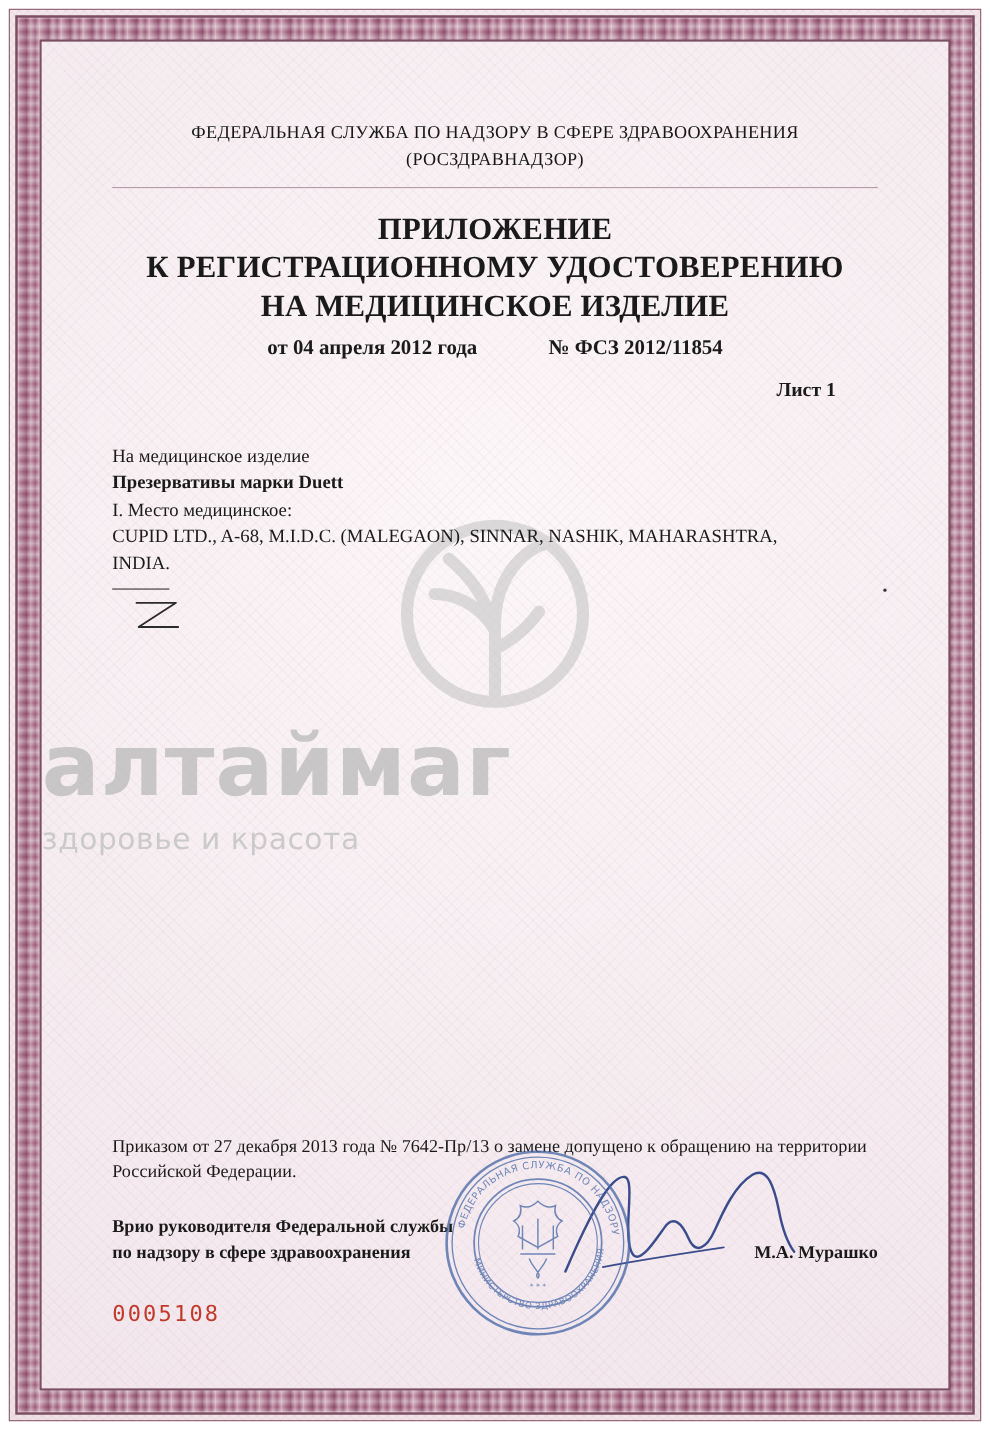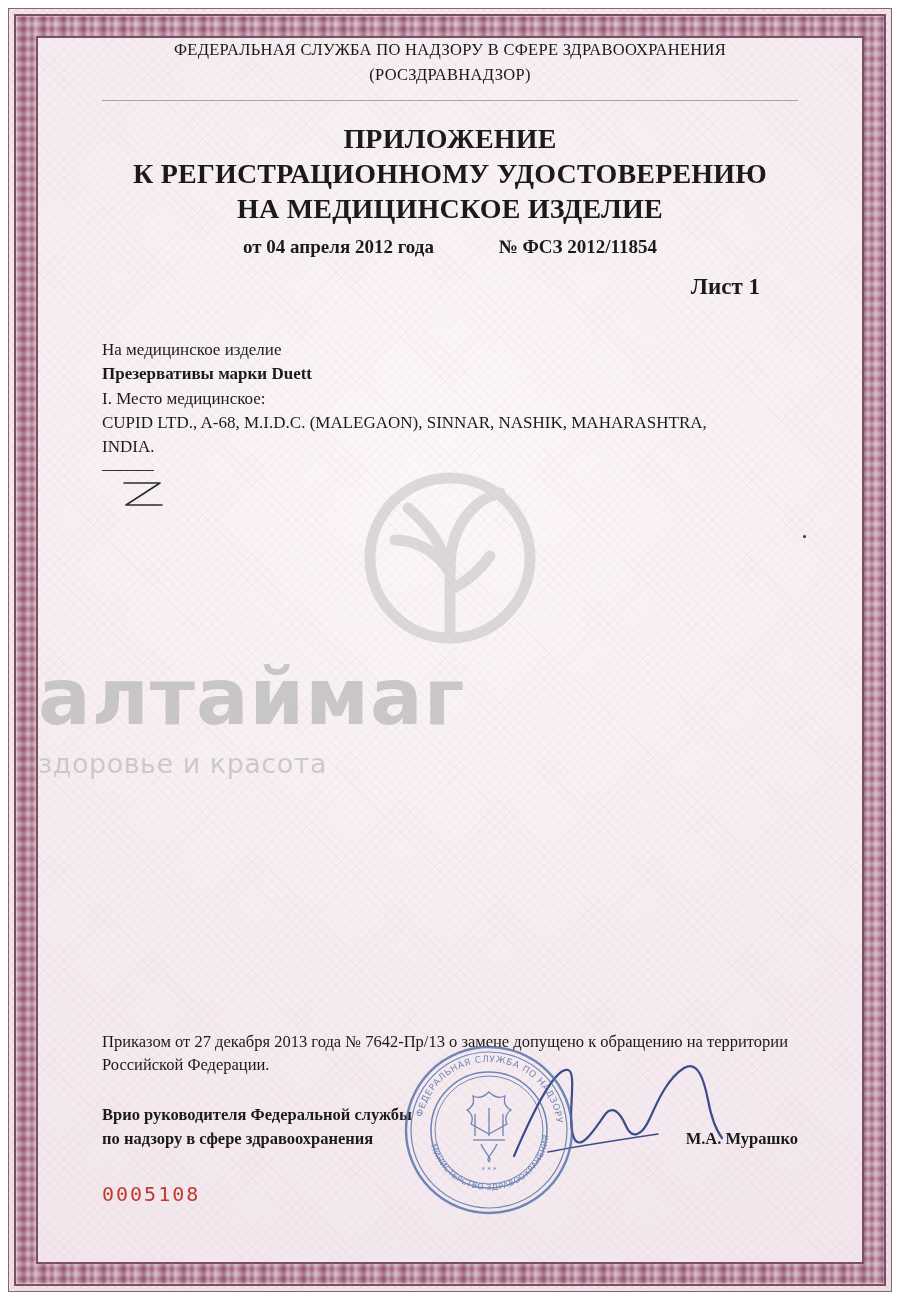--- a/index.html
+++ b/index.html
@@ -128,20 +128,21 @@
     position: absolute;
     left: 0;
     right: 0;
     top: 0;
     bottom: 0;
     padding: 0 64px;
     box-sizing: border-box;
   }
 
   .agency {
+    margin-top: 70px;
     text-align: center;
     font-size: 16.5px;
     letter-spacing: 0.3px;
     line-height: 1.5;
     color: #171717;
   }
   .agency .line2 { }
 
   .rule {
     margin: 12px auto 0;
@@ -164,21 +165,21 @@
     text-align: center;
     font-weight: bold;
     font-size: 19px;
   }
   .docmeta .num { margin-left: 60px; }
 
   .sheet {
     margin-top: 16px;
     text-align: right;
     font-weight: bold;
-    font-size: 23px;
+    font-size: 18px;
     padding-right: 38px;
   }
 
   .body-block {
     margin-top: 38px;
     font-size: 17px;
     line-height: 1.42;
   }
   .body-block .bold { font-weight: bold; }
   .addr-underline {

